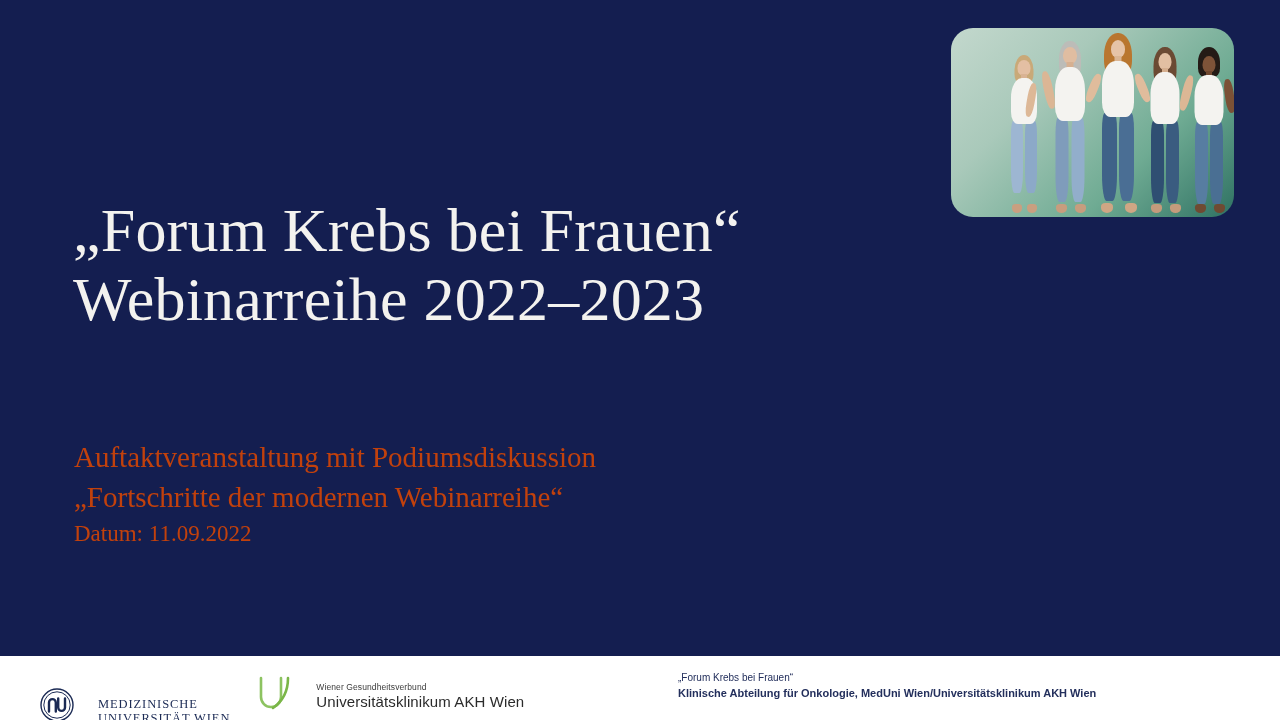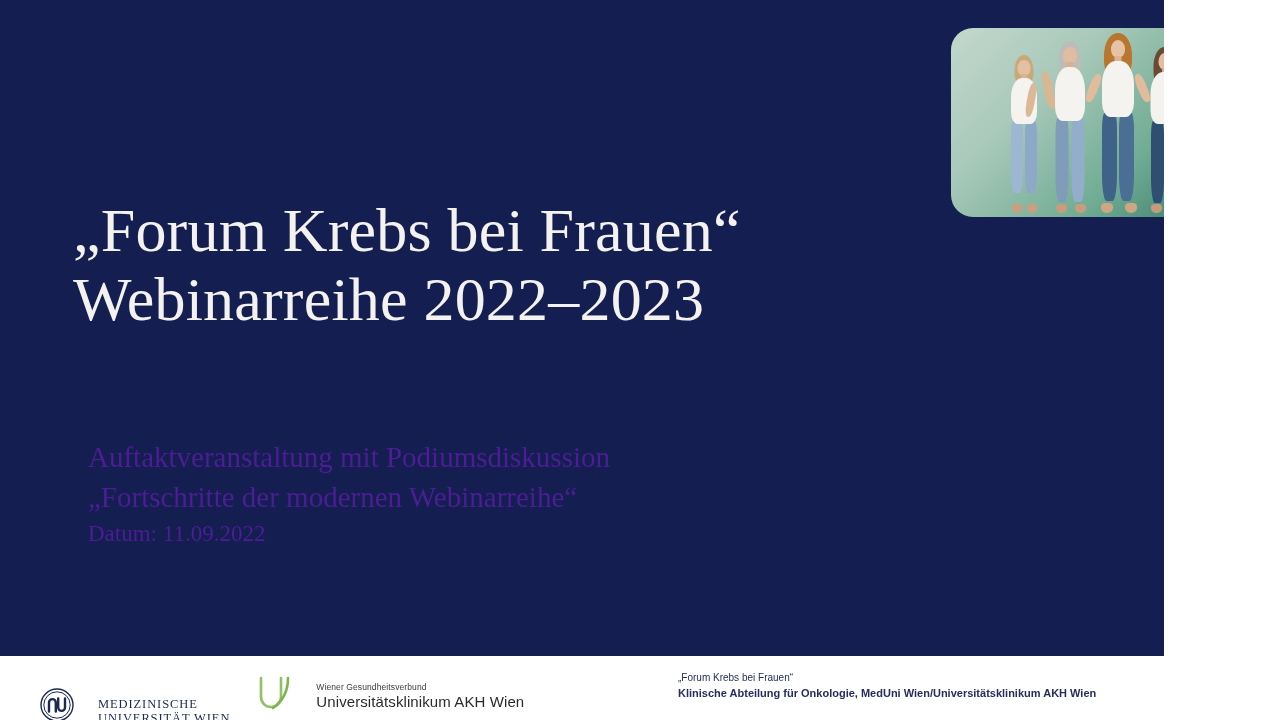--- a/index.html
+++ b/index.html
@@ -5,21 +5,21 @@
   html, body {
     margin: 0;
     padding: 0;
     background: #ffffff;
   }
   body {
     font-family: "Liberation Serif", serif;
   }
   .slide {
     position: relative;
-    width: 1164px;
+    width: 1280px;
     height: 720px;
     overflow: hidden;
     background: #ffffff;
   }
   .slide-canvas {
     position: absolute;
     left: 0;
     top: 0;
     width: 1280px;
     height: 656px;
@@ -105,24 +105,24 @@
     font-family: "Liberation Serif", serif;
     font-size: 62px;
     line-height: 1.12;
     font-weight: 400;
     letter-spacing: 0.2px;
     white-space: nowrap;
   }
   
   .subtitle-block {
     position: absolute;
-    left: 88px;
+    left: 74px;
     top: 437px;
     width: 860px;
-    color: #4c1d95;
+    color: #c2410c;
     font-family: "Liberation Serif", serif;
   }
   .sub-big {
     font-size: 29px;
     line-height: 1.38;
     white-space: nowrap;
   }
   .sub-small {
     font-size: 23px;
     line-height: 1.45;

